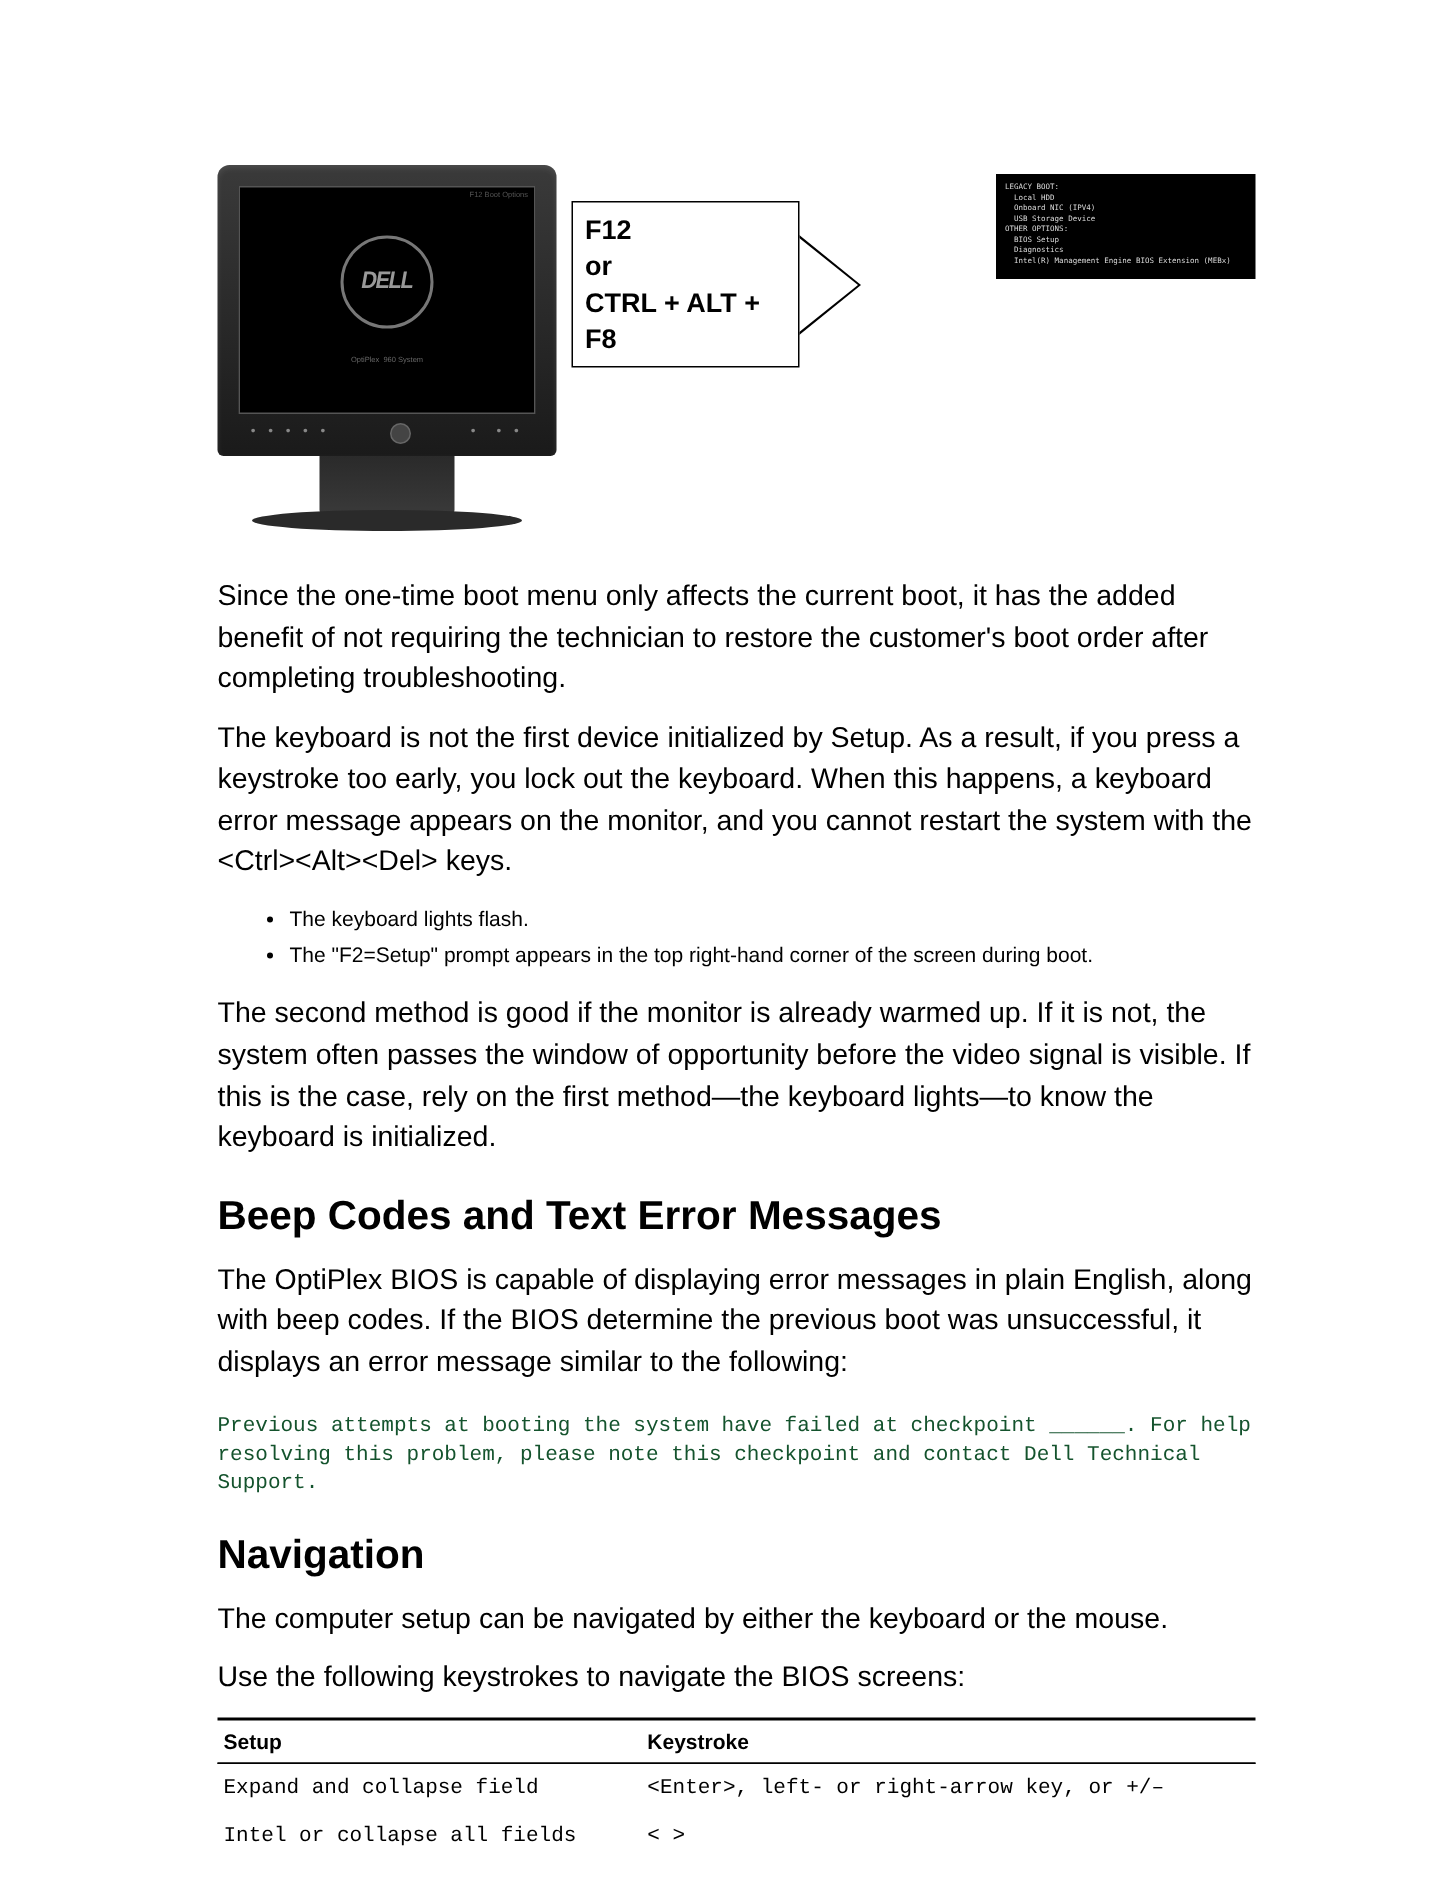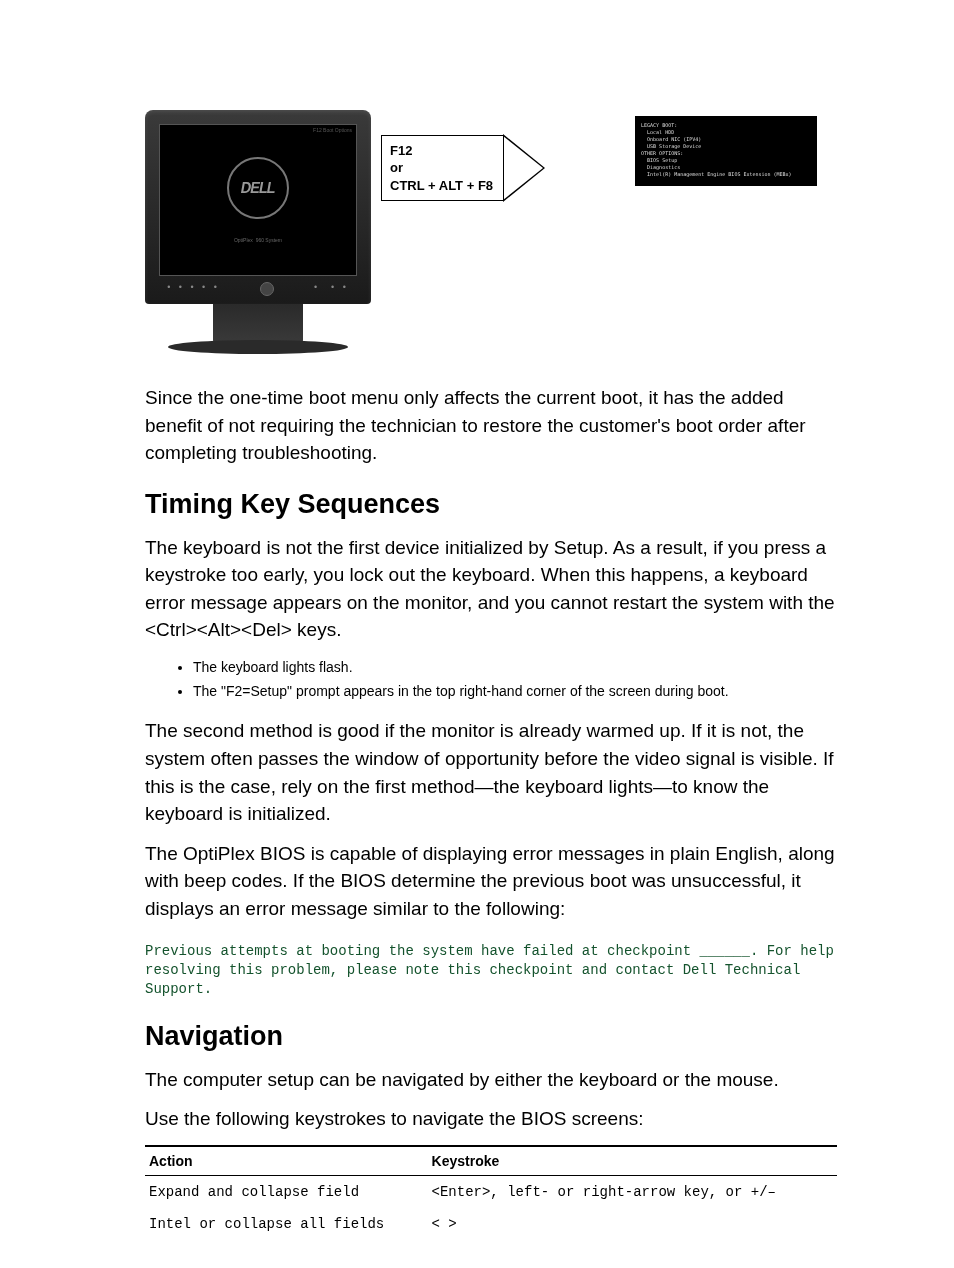--- a/index.html
+++ b/index.html
@@ -73,21 +73,21 @@
     border-radius: 50%;
   }
   .arrow-box {
     margin-top: 24px;
     display:flex;
     align-items:center;
   }
   .arrow-rect {
     border: 1px solid #000;
     padding: 6px 10px 6px 8px;
-    font-size: 13px;
+    font-size: 18px;
     font-weight: bold;
     line-height: 1.35;
     background: #fff;
     position: relative;
     z-index:2;
   }
   .arrow-head {
     width: 0; height:0;
     border-top: 34px solid transparent;
     border-bottom: 34px solid transparent;
@@ -204,39 +204,39 @@
   Onboard NIC (IPV4)
   USB Storage Device
 OTHER OPTIONS:
   BIOS Setup
   Diagnostics
   Intel(R) Management Engine BIOS Extension (MEBx)</div>
   </div>
 
   <p class="body">Since the one-time boot menu only affects the current boot, it has the added benefit of not requiring the technician to restore the customer's boot order after completing troubleshooting.</p>
 
-  <h2 class="section">Timing Key Sequences</h2>
   <p class="body">The keyboard is not the first device initialized by Setup. As a result, if you press a keystroke too early, you lock out the keyboard. When this happens, a keyboard error message appears on the monitor, and you cannot restart the system with the &lt;Ctrl&gt;&lt;Alt&gt;&lt;Del&gt; keys.</p>
   <ul class="bullets">
     <li>The keyboard lights flash.</li>
     <li>The "F2=Setup" prompt appears in the top right-hand corner of the screen during boot.</li>
   </ul>
   <p class="body">The second method is good if the monitor is already warmed up. If it is not, the system often passes the window of opportunity before the video signal is visible. If this is the case, rely on the first method—the keyboard lights—to know the keyboard is initialized.</p>
 
+  <h2 class="section">Beep Codes and Text Error Messages</h2>
   <p class="body">The OptiPlex BIOS is capable of displaying error messages in plain English, along with beep codes. If the BIOS determine the previous boot was unsuccessful, it displays an error message similar to the following:</p>
   <pre class="mono">Previous attempts at booting the system have failed at checkpoint ______. For help resolving this problem, please note this checkpoint and contact Dell Technical Support.</pre>
 
   <h2 class="section">Navigation</h2>
   <p class="body">The computer setup can be navigated by either the keyboard or the mouse.</p>
   <p class="body">Use the following keystrokes to navigate the BIOS screens:</p>
 
   <table class="nav">
     <thead>
       <tr>
-        <th>Action</th>
+        <th>Setup</th>
         <th>Keystroke</th>
       </tr>
     </thead>
     <tbody>
       <tr>
         <td>Expand and collapse field</td>
         <td>&lt;Enter&gt;, left- or right-arrow key, or +/–</td>
       </tr>
       <tr>
         <td>Intel or collapse all fields</td>

